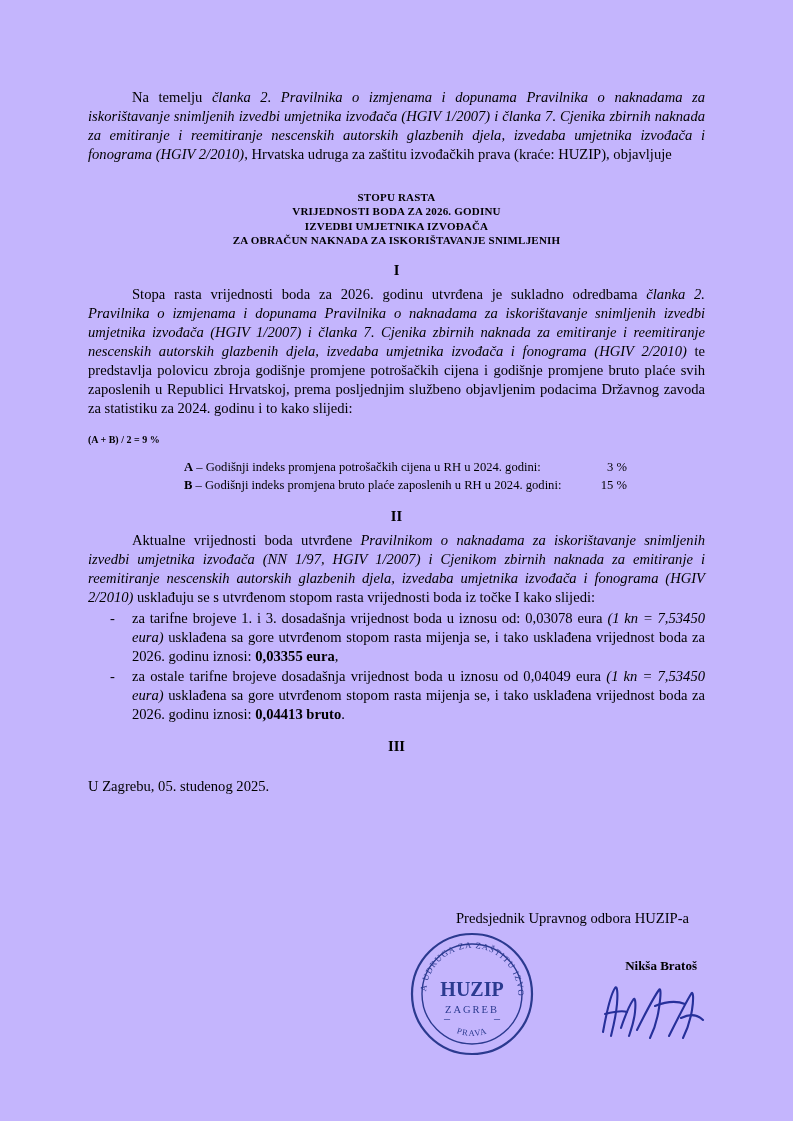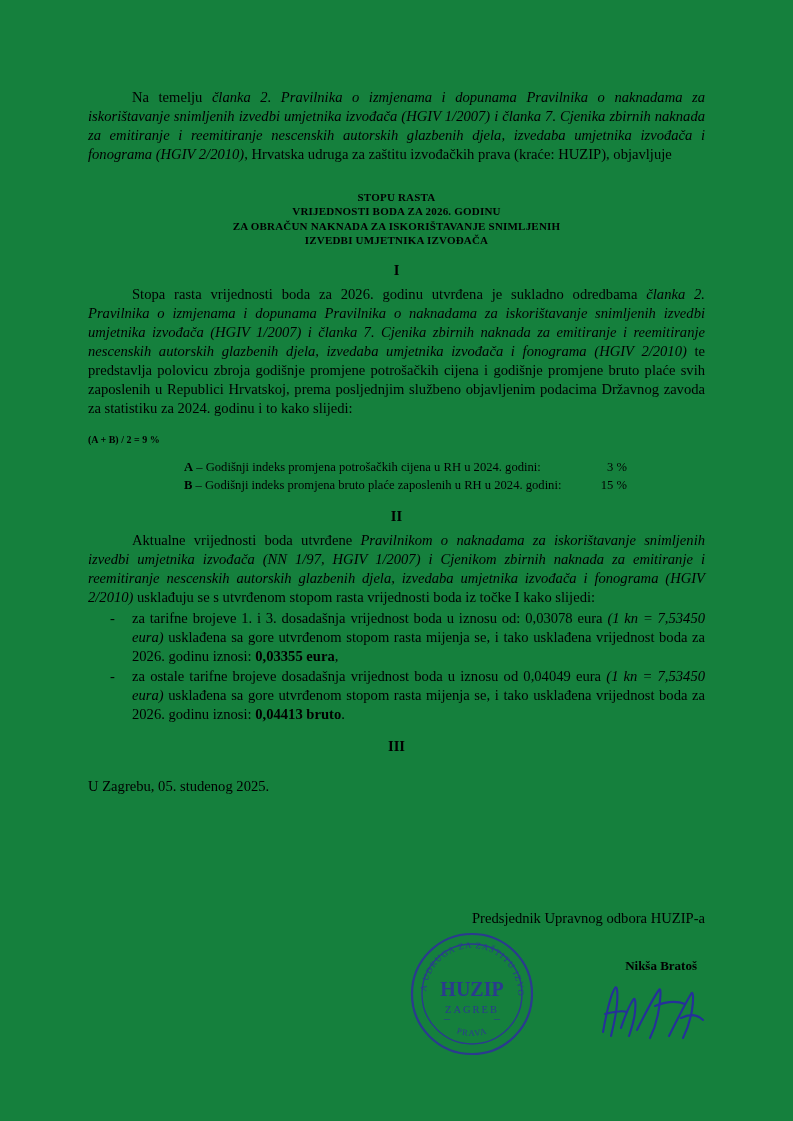--- a/index.html
+++ b/index.html
@@ -13,21 +13,21 @@
     font-family: "Liberation Serif", serif;
     color: #000000;
     position: relative;
     overflow: hidden;
   }
   .page {
     position: absolute;
     left: 0; top: 0;
     width: 793px;
     height: 1121px;
-    background: #15803d;
+    background: #c4b5fd;
   }
   .content {
     position: absolute;
     left: 88px;
     top: 88px;
     width: 617px;
   }
   p {
     margin: 0 0 2px 0;
     font-size: 14.6px;
@@ -99,21 +99,21 @@
 
   .sig-area {
     position: absolute;
     left: 88px;
     top: 910px;
     width: 617px;
     height: 190px;
   }
   .sig-line {
     position: absolute;
-    right: 0;
+    right: 16px;
     top: 0;
     font-size: 14.6px;
     white-space: nowrap;
   }
   .sig-name {
     position: absolute;
     right: 8px;
     top: 48px;
     font-size: 13px;
     font-weight: bold;
@@ -141,22 +141,22 @@
 
 <div class="page">
 
   <div class="content">
 
     <p class="indent" id="intro-p"><span>Na temelju </span><span class="it">članka 2. Pravilnika o izmjenama i dopunama Pravilnika o naknadama za iskorištavanje snimljenih izvedbi umjetnika izvođača (HGIV 1/2007) i članka 7. Cjenika zbirnih naknada za emitiranje i reemitiranje nescenskih autorskih glazbenih djela, izvedaba umjetnika izvođača i fonograma (HGIV 2/2010)</span><span>, Hrvatska udruga za zaštitu izvođačkih prava (kraće: HUZIP), objavljuje</span></p>
 
     <div class="title-block">
       <div>STOPU RASTA</div>
       <div>VRIJEDNOSTI BODA ZA 2026. GODINU</div>
+      <div>IZVEDBI UMJETNIKA IZVOĐAČA</div>
       <div>ZA OBRAČUN NAKNADA ZA ISKORIŠTAVANJE SNIMLJENIH</div>
-      <div>IZVEDBI UMJETNIKA IZVOĐAČA</div>
     </div>
 
     <div class="roman">I</div>
 
     <p class="indent" id="sec1-p"><span>Stopa rasta vrijednosti boda za 2026. godinu utvrđena je sukladno odredbama </span><span class="it">članka 2. Pravilnika o izmjenama i dopunama Pravilnika o naknadama za iskorištavanje snimljenih izvedbi umjetnika izvođača (HGIV 1/2007) i članka 7. Cjenika  zbirnih naknada za emitiranje i reemitiranje nescenskih autorskih glazbenih djela, izvedaba umjetnika izvođača i fonograma (HGIV 2/2010)</span><span> te predstavlja polovicu zbroja godišnje promjene potrošačkih cijena i godišnje promjene bruto plaće svih zaposlenih u Republici Hrvatskoj, prema posljednjim službeno objavljenim podacima Državnog zavoda za statistiku za 2024. godinu i to kako slijedi:</span></p>
 
     <div class="formula">(A + B) / 2 = 9 %</div>
 
     <div class="ab-table">
       <div class="ab-row">

